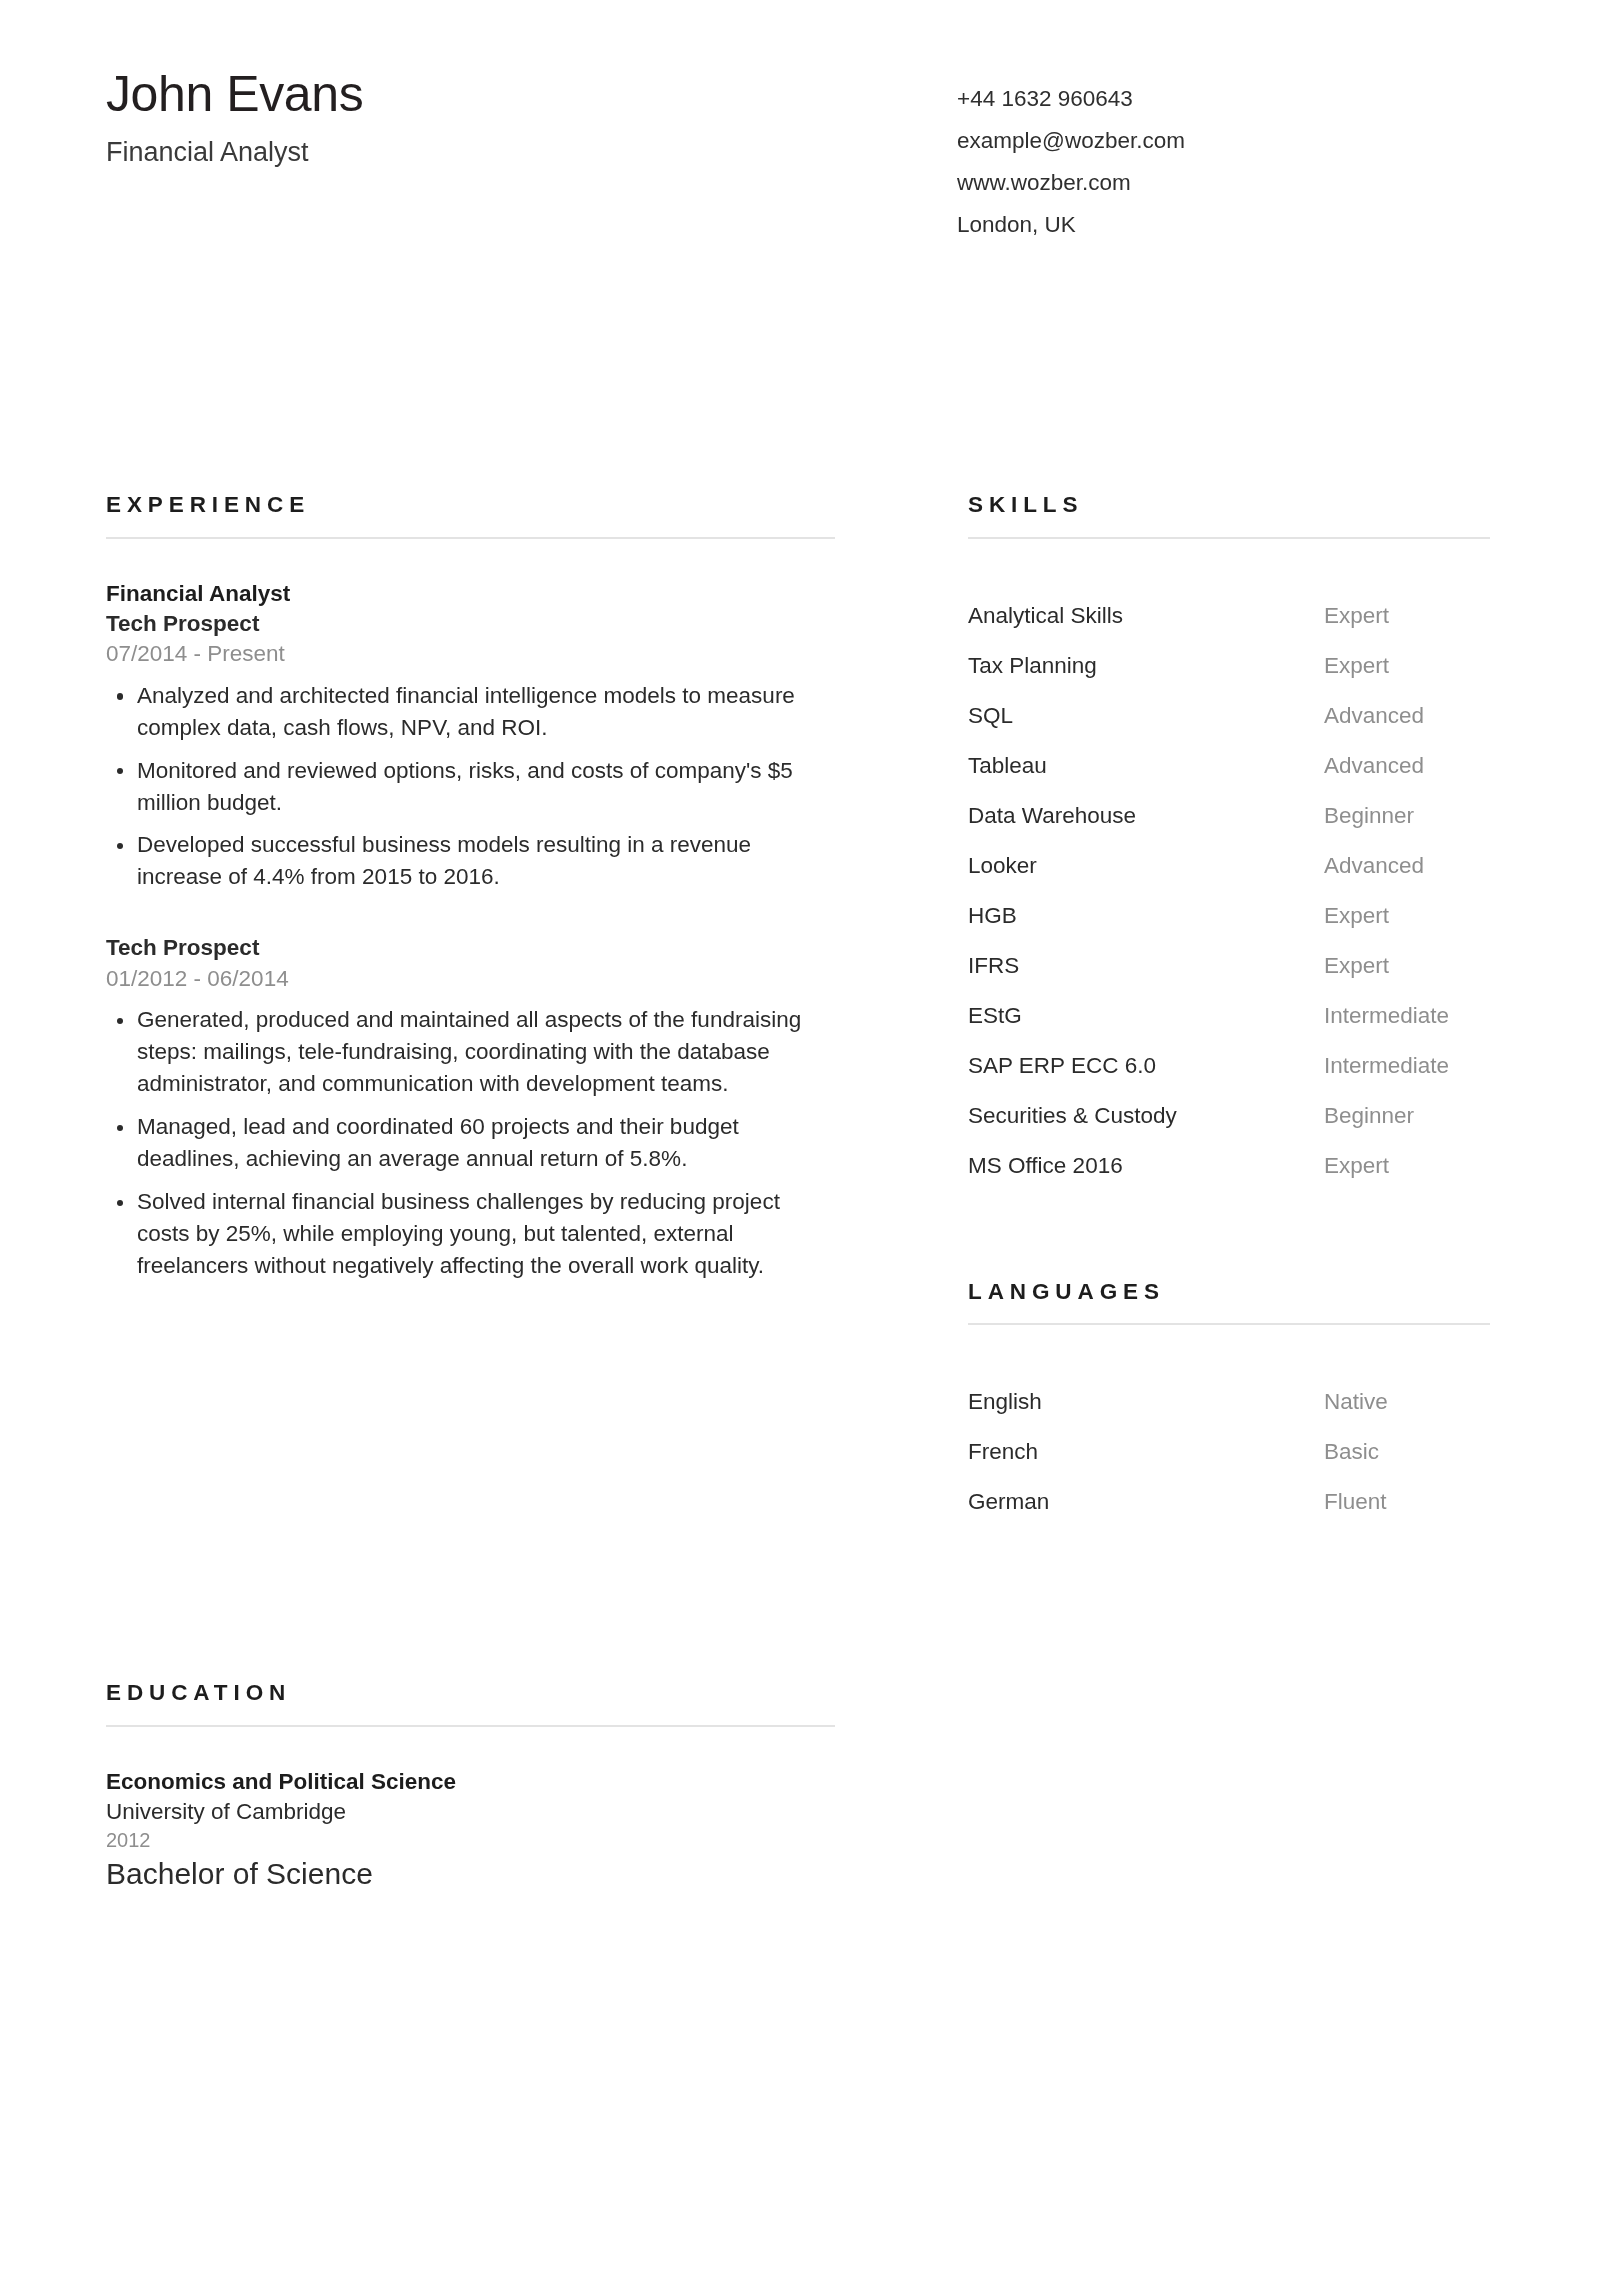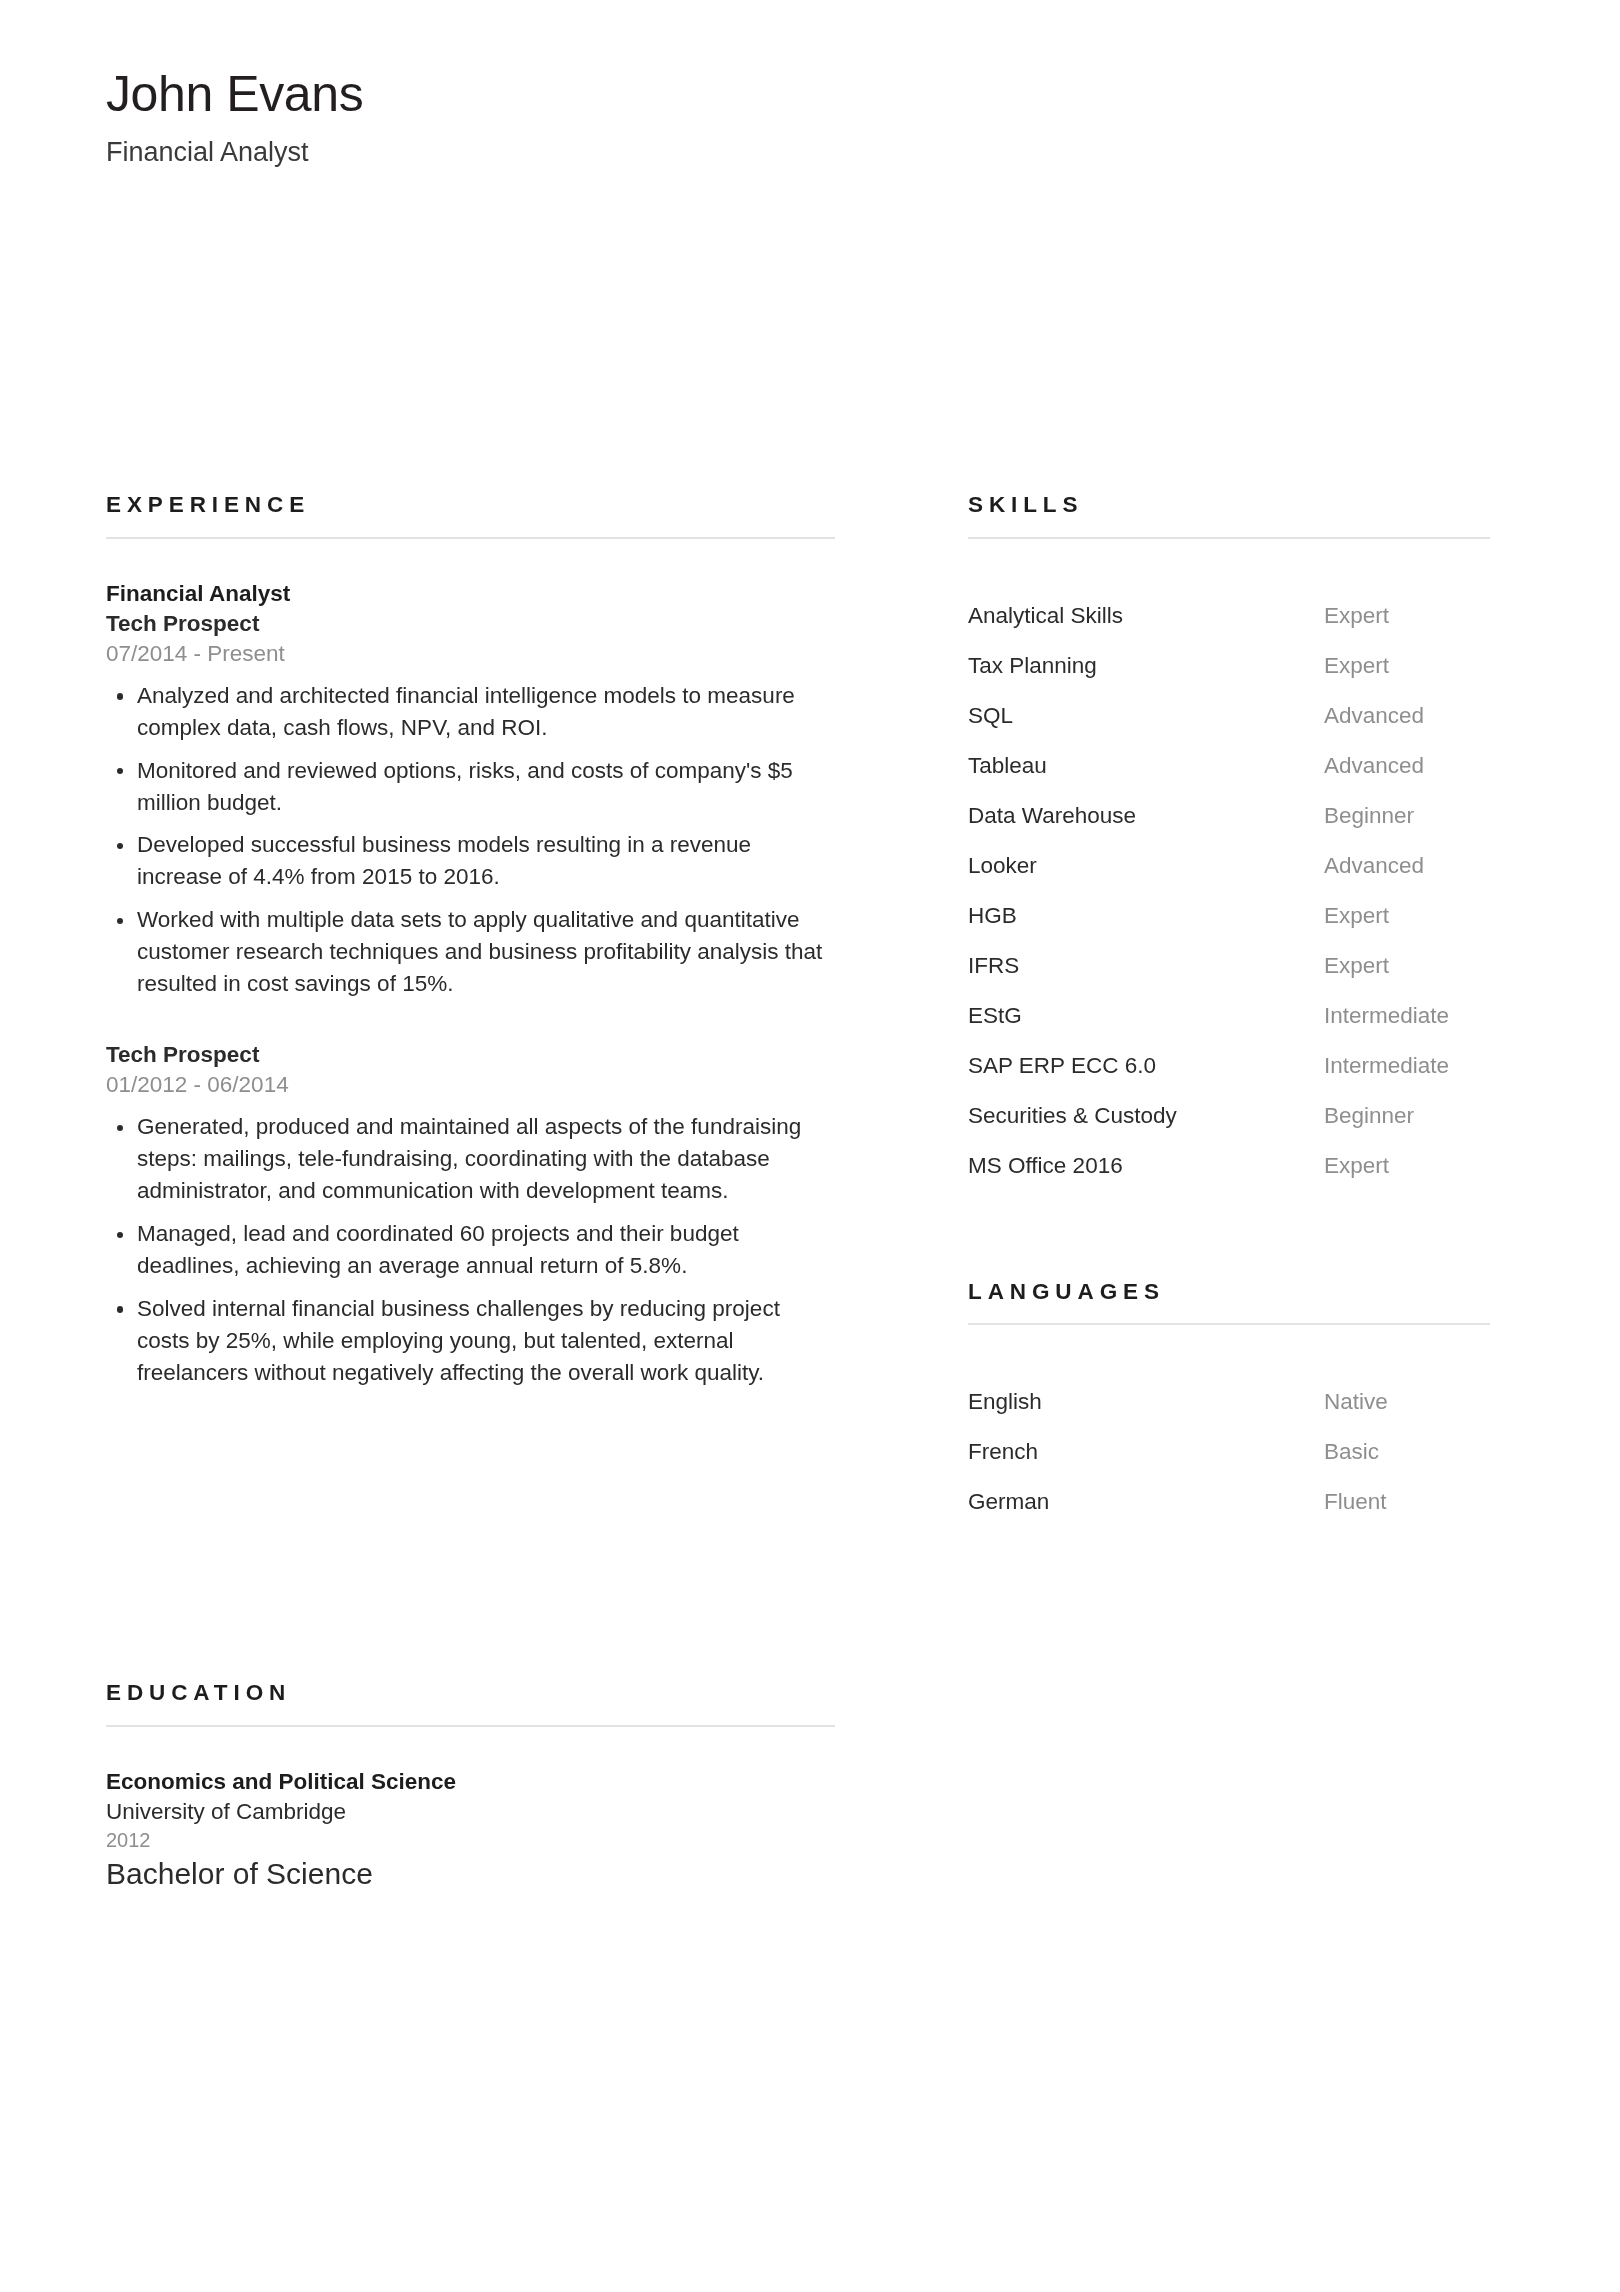--- a/index.html
+++ b/index.html
@@ -184,36 +184,41 @@
 </head>
 <body>
 
 <div class="page">
 
   <div class="header">
     <div class="identity">
       <div class="full-name">John Evans</div>
       <div class="job-title-head">Financial Analyst</div>
     </div>
+    <div class="contact">
+      <div class="contact-line">+44 1632 960643</div>
+      <div class="contact-line">example@wozber.com</div>
+      <div class="contact-line">www.wozber.com</div>
+      <div class="contact-line">London, UK</div>
+    </div>
   </div>
 
   <div class="col-left">
     <div class="section-title">EXPERIENCE</div>
     <div class="section-rule"></div>
     <div class="section-body">
 
       <div class="entry">
         <div class="entry-role">Financial Analyst</div>
         <div class="entry-org">Tech Prospect</div>
         <div class="entry-dates">07/2014 - Present</div>
         <ul class="bullets">
           <li>Analyzed and architected financial intelligence models to measure complex data, cash flows, NPV, and ROI.</li>
           <li>Monitored and reviewed options, risks, and costs of company's $5 million budget.</li>
           <li>Developed successful business models resulting in a revenue increase of 4.4% from 2015 to 2016.</li>
-          <li>Worked with multiple data sets to apply qualitative and quantitative customer research techniques and business profitability analysis that resulted in cost savings of 15%.</li>
         </ul>
       </div>
 
       <div class="entry">
         <div class="entry-org">Tech Prospect</div>
         <div class="entry-dates">01/2012 - 06/2014</div>
         <ul class="bullets">
           <li>Generated, produced and maintained all aspects of the fundraising steps: mailings, tele-fundraising, coordinating with the database administrator, and communication with development teams.</li>
           <li>Managed, lead and coordinated 60 projects and their budget deadlines, achieving an average annual return of 5.8%.</li>
           <li>Solved internal financial business challenges by reducing project costs by 25%, while employing young, but talented, external freelancers without negatively affecting the overall work quality.</li>

